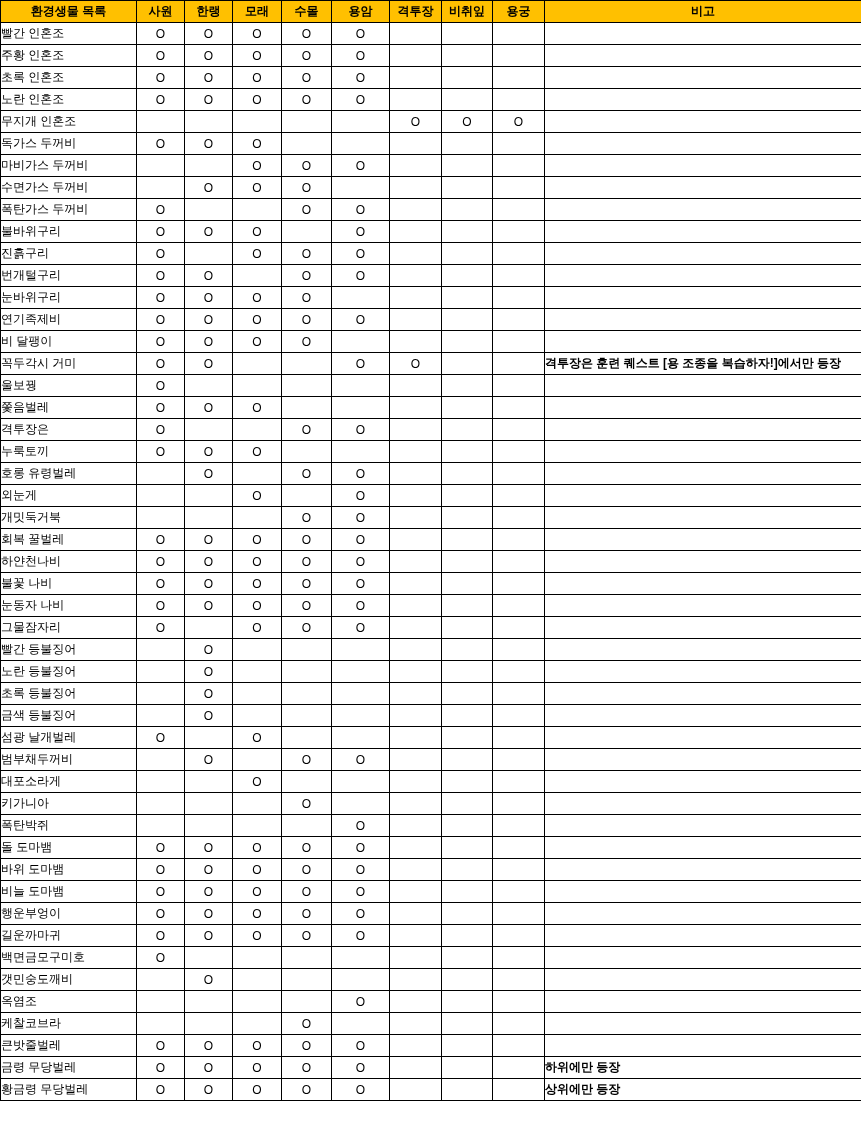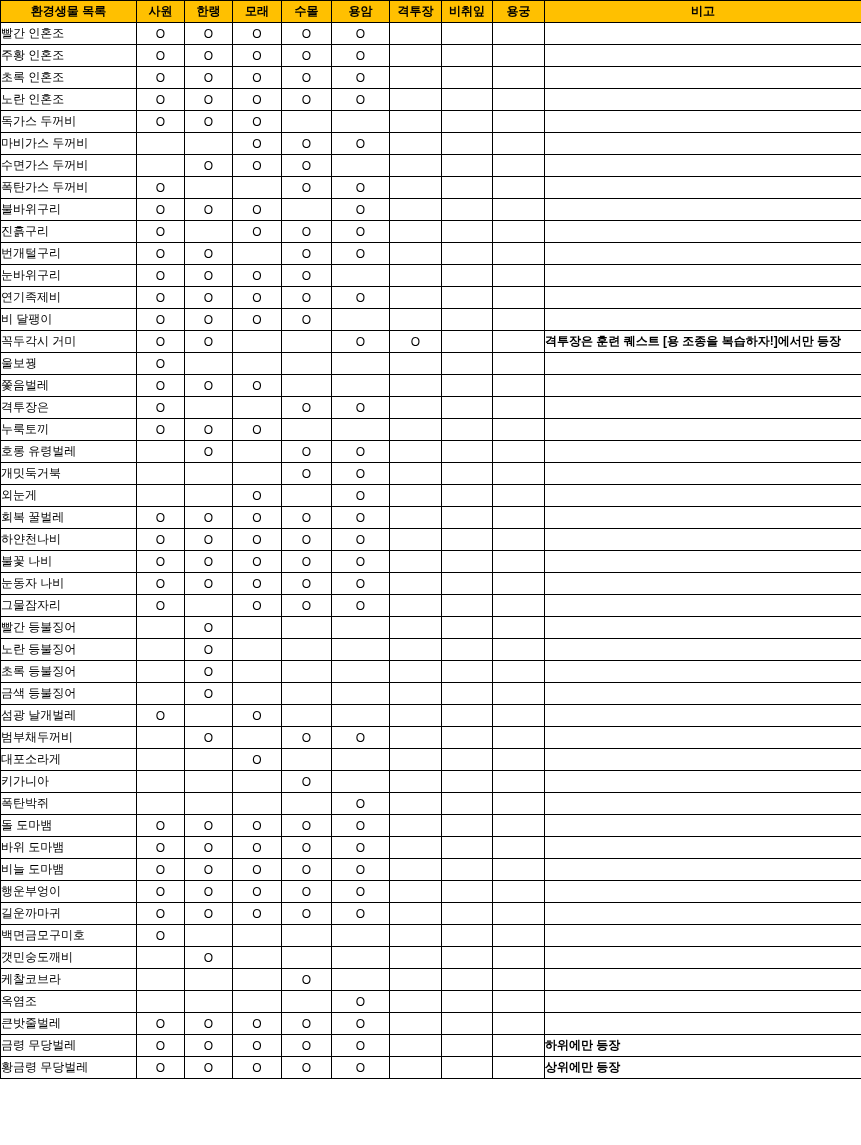--- a/index.html
+++ b/index.html
@@ -128,20 +128,32 @@
           <td class="mark-cell">O</td>
           <td class="mark-cell">O</td>
           <td class="mark-cell">O</td>
           <td class="mark-cell">O</td>
           <td class="mark-cell"></td>
           <td class="mark-cell"></td>
           <td class="mark-cell"></td>
           <td class="note-cell"></td>
         </tr>
         <tr>
+          <td class="name-cell">무지개 인혼조</td>
+          <td class="mark-cell"></td>
+          <td class="mark-cell"></td>
+          <td class="mark-cell"></td>
+          <td class="mark-cell"></td>
+          <td class="mark-cell"></td>
+          <td class="mark-cell">O</td>
+          <td class="mark-cell">O</td>
+          <td class="mark-cell">O</td>
+          <td class="note-cell"></td>
+        </tr>
+        <tr>
           <td class="name-cell">독가스 두꺼비</td>
           <td class="mark-cell">O</td>
           <td class="mark-cell">O</td>
           <td class="mark-cell">O</td>
           <td class="mark-cell"></td>
           <td class="mark-cell"></td>
           <td class="mark-cell"></td>
           <td class="mark-cell"></td>
           <td class="mark-cell"></td>
           <td class="note-cell"></td>
@@ -320,44 +332,44 @@
           <td class="mark-cell">O</td>
           <td class="mark-cell"></td>
           <td class="mark-cell">O</td>
           <td class="mark-cell">O</td>
           <td class="mark-cell"></td>
           <td class="mark-cell"></td>
           <td class="mark-cell"></td>
           <td class="note-cell"></td>
         </tr>
         <tr>
+          <td class="name-cell">외눈게</td>
+          <td class="mark-cell"></td>
+          <td class="mark-cell"></td>
+          <td class="mark-cell">O</td>
+          <td class="mark-cell"></td>
+          <td class="mark-cell">O</td>
+          <td class="mark-cell"></td>
+          <td class="mark-cell"></td>
+          <td class="mark-cell"></td>
+          <td class="note-cell"></td>
+        </tr>
+        <tr>
           <td class="name-cell">개밋둑거북</td>
           <td class="mark-cell"></td>
           <td class="mark-cell"></td>
           <td class="mark-cell"></td>
           <td class="mark-cell">O</td>
           <td class="mark-cell">O</td>
           <td class="mark-cell"></td>
           <td class="mark-cell"></td>
           <td class="mark-cell"></td>
           <td class="note-cell"></td>
         </tr>
         <tr>
-          <td class="name-cell">외눈게</td>
-          <td class="mark-cell"></td>
-          <td class="mark-cell"></td>
-          <td class="mark-cell">O</td>
-          <td class="mark-cell"></td>
-          <td class="mark-cell">O</td>
-          <td class="mark-cell"></td>
-          <td class="mark-cell"></td>
-          <td class="mark-cell"></td>
-          <td class="note-cell"></td>
-        </tr>
-        <tr>
           <td class="name-cell">회복 꿀벌레</td>
           <td class="mark-cell">O</td>
           <td class="mark-cell">O</td>
           <td class="mark-cell">O</td>
           <td class="mark-cell">O</td>
           <td class="mark-cell">O</td>
           <td class="mark-cell"></td>
           <td class="mark-cell"></td>
           <td class="mark-cell"></td>
           <td class="note-cell"></td>
@@ -596,38 +608,38 @@
           <td class="mark-cell">O</td>
           <td class="mark-cell"></td>
           <td class="mark-cell"></td>
           <td class="mark-cell"></td>
           <td class="mark-cell"></td>
           <td class="mark-cell"></td>
           <td class="mark-cell"></td>
           <td class="note-cell"></td>
         </tr>
         <tr>
+          <td class="name-cell">옥염조</td>
+          <td class="mark-cell"></td>
+          <td class="mark-cell"></td>
+          <td class="mark-cell"></td>
+          <td class="mark-cell"></td>
+          <td class="mark-cell">O</td>
+          <td class="mark-cell"></td>
+          <td class="mark-cell"></td>
+          <td class="mark-cell"></td>
+          <td class="note-cell"></td>
+        </tr>
+        <tr>
           <td class="name-cell">케찰코브라</td>
           <td class="mark-cell"></td>
           <td class="mark-cell"></td>
           <td class="mark-cell"></td>
           <td class="mark-cell">O</td>
           <td class="mark-cell"></td>
-          <td class="mark-cell"></td>
-          <td class="mark-cell"></td>
-          <td class="mark-cell"></td>
-          <td class="note-cell"></td>
-        </tr>
-        <tr>
-          <td class="name-cell">옥염조</td>
-          <td class="mark-cell"></td>
-          <td class="mark-cell"></td>
-          <td class="mark-cell"></td>
-          <td class="mark-cell"></td>
-          <td class="mark-cell">O</td>
           <td class="mark-cell"></td>
           <td class="mark-cell"></td>
           <td class="mark-cell"></td>
           <td class="note-cell"></td>
         </tr>
         <tr>
           <td class="name-cell">큰밧줄벌레</td>
           <td class="mark-cell">O</td>
           <td class="mark-cell">O</td>
           <td class="mark-cell">O</td>

